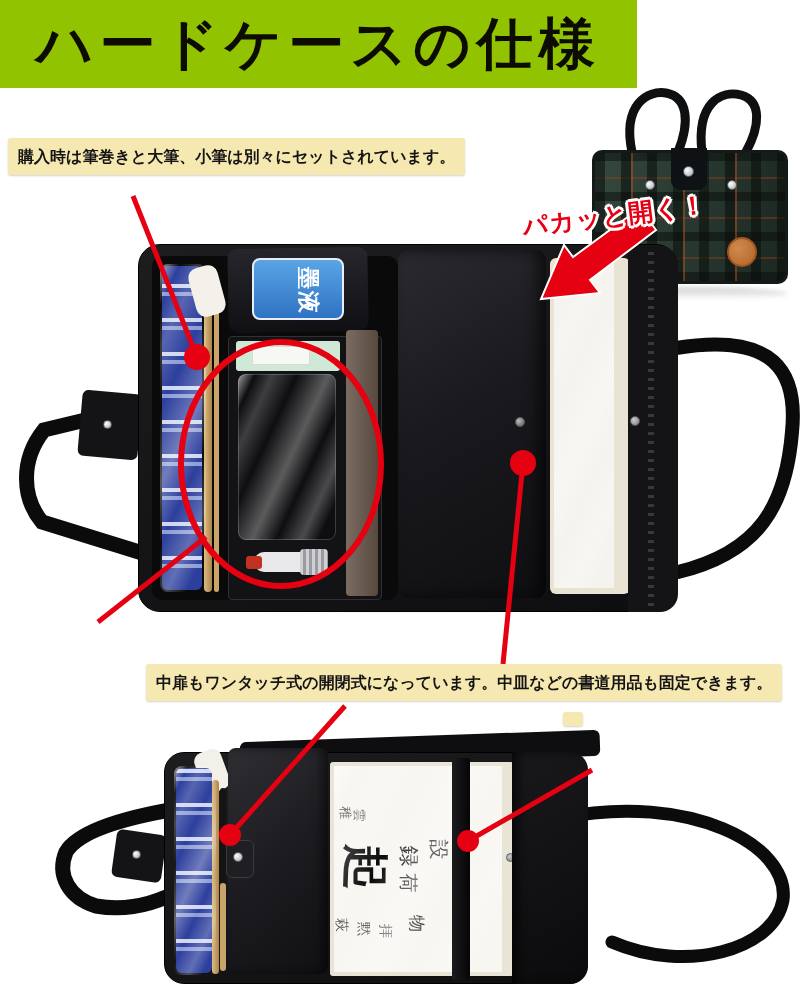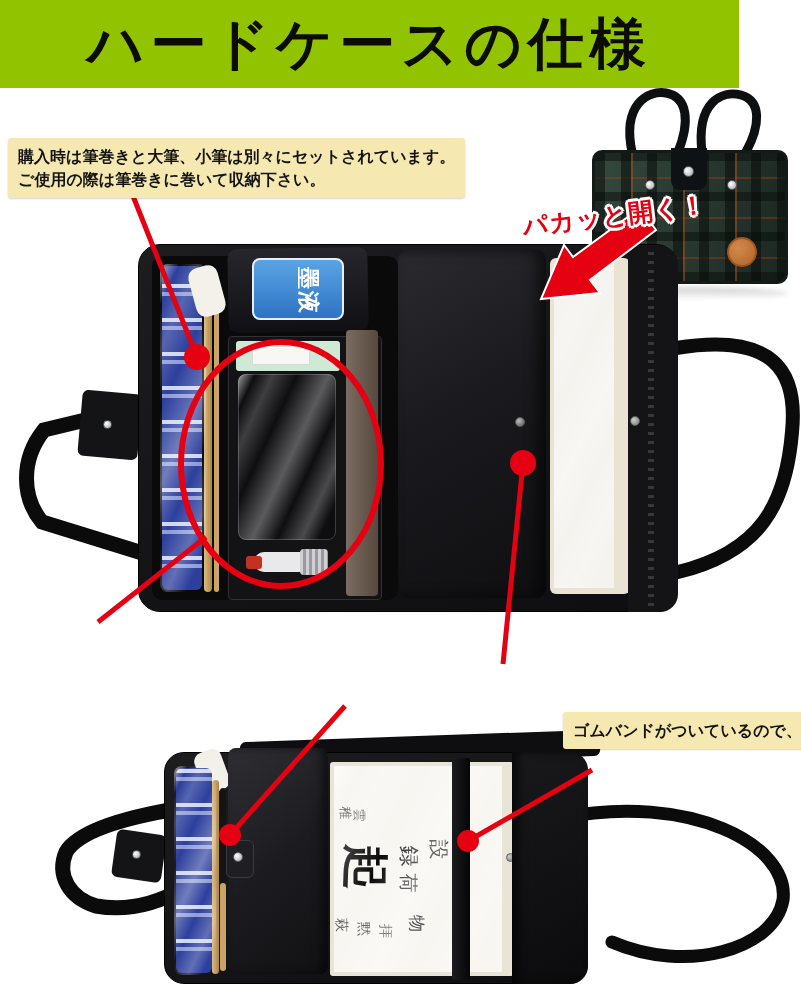--- a/index.html
+++ b/index.html
@@ -2,21 +2,21 @@
 <html><head>
 <meta charset="utf-8">
 <style>
   html,body{margin:0;padding:0;background:#fff;}
   .page{position:relative;width:801px;height:995px;overflow:hidden;background:#fff;
         font-family:"Liberation Sans","DejaVu Sans",sans-serif;}
   .abs{position:absolute;}
   svg.layer{position:absolute;left:0;top:0;width:801px;height:995px;pointer-events:none;}
 
   
-  .header{left:0;top:0;width:739px;height:88px;background:#92c301;}
+  .header{left:0;top:0;width:637px;height:88px;background:#92c301;}
   .header h1{margin:0;text-align:center;font-family:"Liberation Serif","DejaVu Serif",serif;
              font-weight:600;font-size:56px;line-height:88px;letter-spacing:6px;color:#0c0c02;}
 
   
   .callout{position:absolute;display:inline-block;background:#f6e8b1;color:#141414;
            font-weight:bold;font-size:16px;line-height:23px;padding:7px 10px;border-radius:3px;
            box-shadow:0 1px 2px rgba(0,0,0,.18);z-index:40;white-space:nowrap;}
 
   
   .bag-body{left:592px;top:150px;width:196px;height:134px;border-radius:10px;border:3px solid #141a17;
@@ -147,19 +147,20 @@
     <circle cx="230" cy="835" r="11" fill="#e50012"></circle>
     <line x1="592" y1="770" x2="468" y2="841" stroke="#e50012" stroke-width="5"></line>
     <circle cx="468" cy="841" r="11" fill="#e50012"></circle>
     <polygon points="640,208 573,257 564,245 541,299 600,293 590,280 656,230" fill="#e50012" stroke="#fff" stroke-width="2"></polygon>
   </svg>
 
   <div class="abs paka">パカッと開く！</div>
 
   <div class="callout" style="left:8px;top:138px;">
     <div>購入時は筆巻きと大筆、小筆は別々にセットされています。</div>
-    <div>ご使用の際は筆巻きに巻いて収納下さい。</div>
+  </div>
+  <div class="callout" style="left:146px;top:664px;">
+    <div>中扉もワンタッチ式の開閉式になっています。中皿などの書道用品も固定できます。</div>
   </div>
   <div class="callout" style="left:563px;top:712px;">
-    <div>ゴムバンドがついているので、</div>
   </div>
 
 </div>
 
 </body></html>

